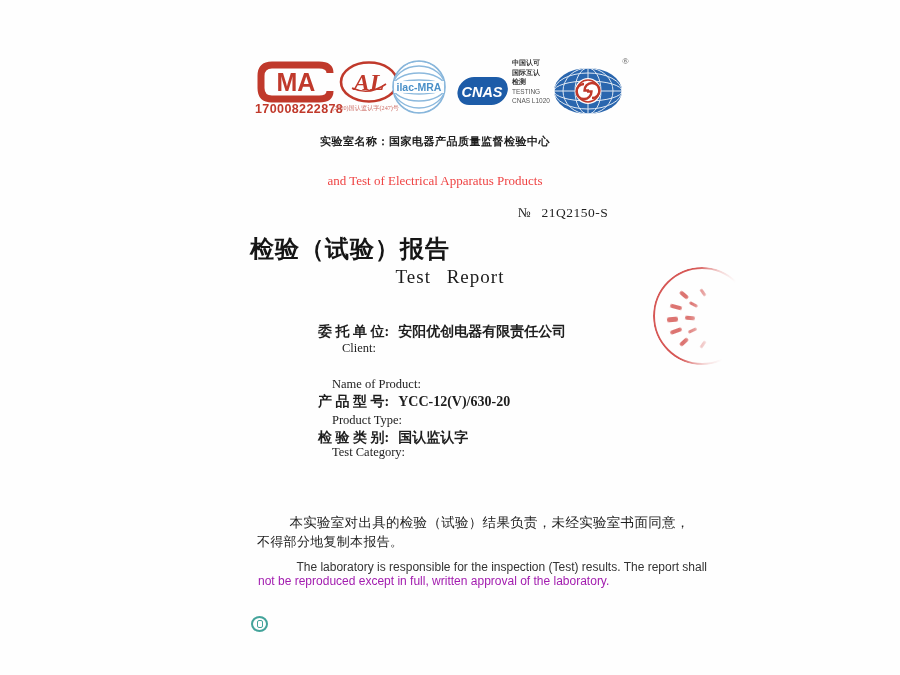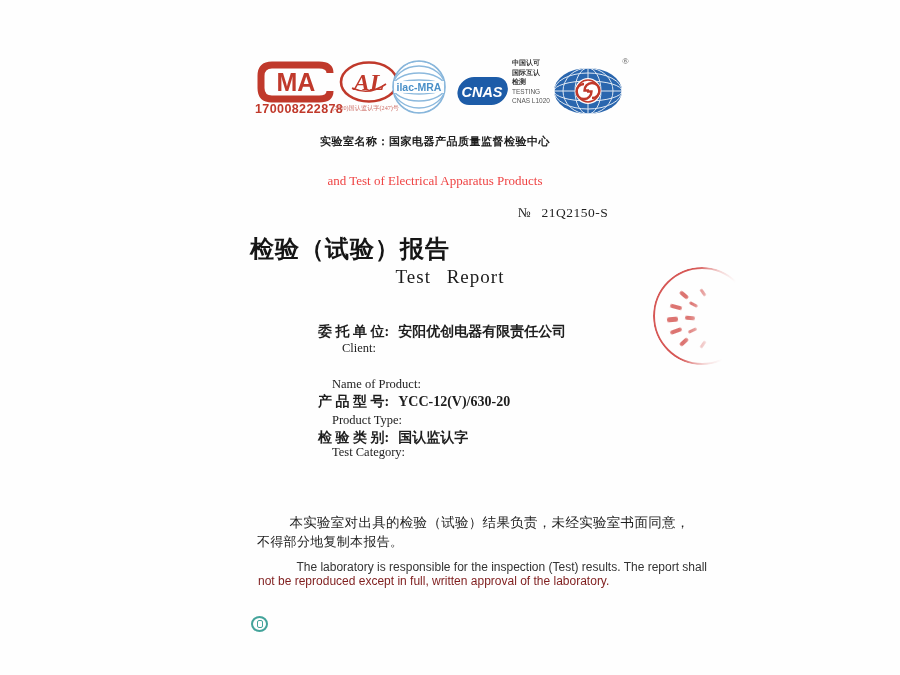--- a/index.html
+++ b/index.html
@@ -58,21 +58,21 @@
   .field-en { position:absolute; left:332px; font-size:12.5px; color:#222; white-space:nowrap; }
   .f1z { top:323px; } .f1e { top:341px; left:342px; }
   .f2z { top:359px; } .f2e { top:377px; }
   .f3z { top:393px; } .f3e { top:413px; }
   .f4z { top:429px; } .f4e { top:445px; }
 
   
   .stmt-zh1 { position:absolute; left:257px; top:514px; font-size:13.5px; color:#1e1e1e; text-indent:2.4em; white-space:nowrap; letter-spacing:.3px;}
   .stmt-zh2 { position:absolute; left:257px; top:533px; font-size:13px; color:#1e1e1e; white-space:nowrap; letter-spacing:.3px;}
   .stmt-en1 { position:absolute; left:258px; top:560px; font-family:"Liberation Sans",sans-serif; font-size:12px; color:#333; text-indent:3.2em; white-space:nowrap; }
-  .stmt-en2 { position:absolute; left:258px; top:574px; font-family:"Liberation Sans",sans-serif; font-size:12px; color:#7f1d1d; white-space:nowrap; }
+  .stmt-en2 { position:absolute; left:258px; top:574px; font-family:"Liberation Sans",sans-serif; font-size:12px; color:#a21caf; white-space:nowrap; }
 
   
   .seal {
     position:absolute; left:653px; top:267px; width:98px; height:98px;
     border-radius:50%; border:2.5px solid rgba(207,58,55,.85);
     -webkit-mask-image:linear-gradient(100deg,#000 38%,rgba(0,0,0,.25) 58%,transparent 74%);
             mask-image:linear-gradient(100deg,#000 38%,rgba(0,0,0,.25) 58%,transparent 74%);
     filter:blur(.4px);
   }
   .seal .mk { position:absolute; background:#d4524e; border-radius:2px; opacity:.8; filter:blur(.7px); }

